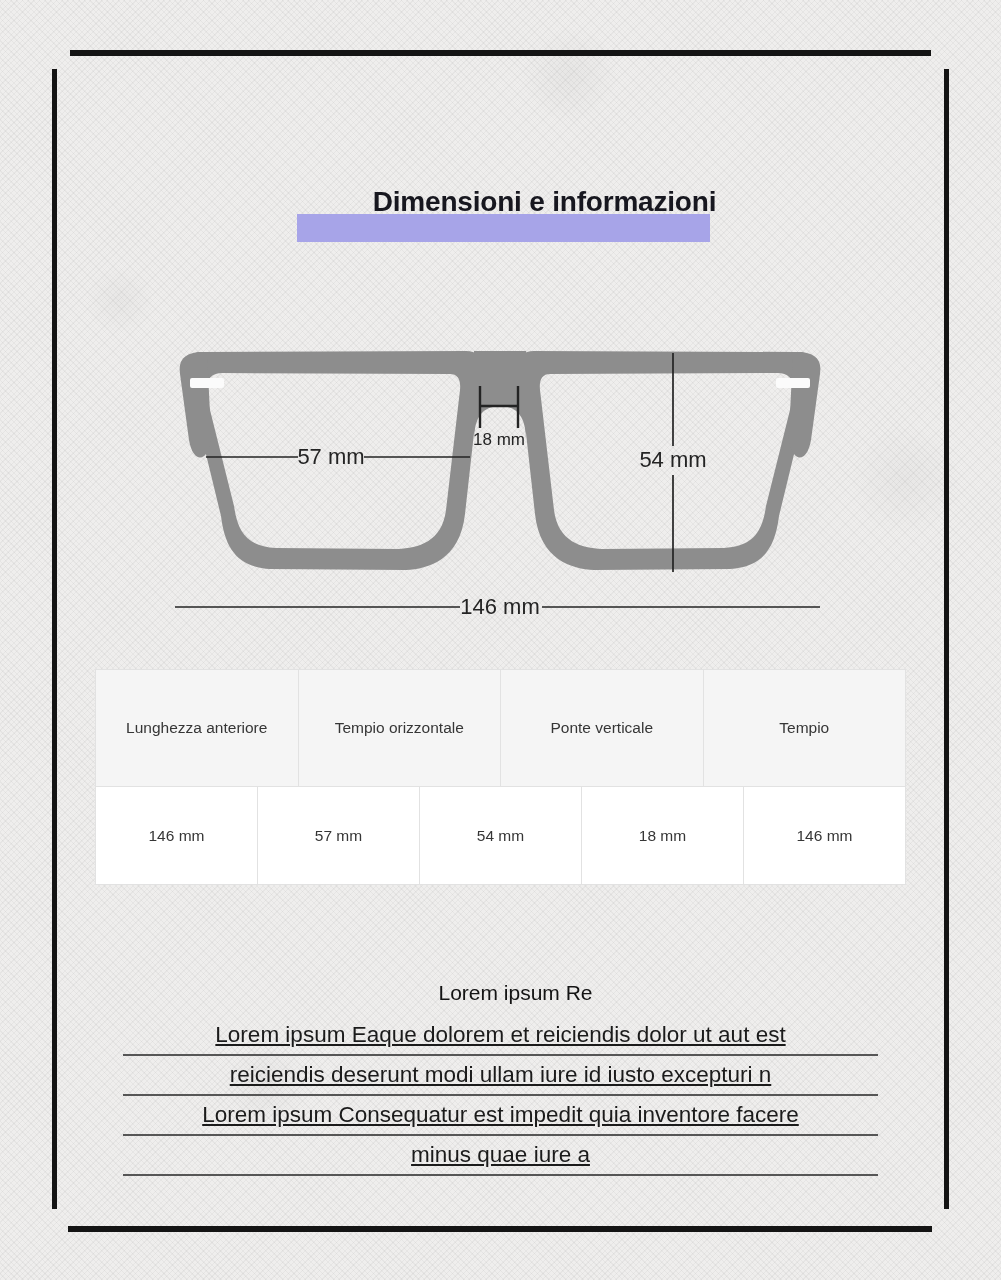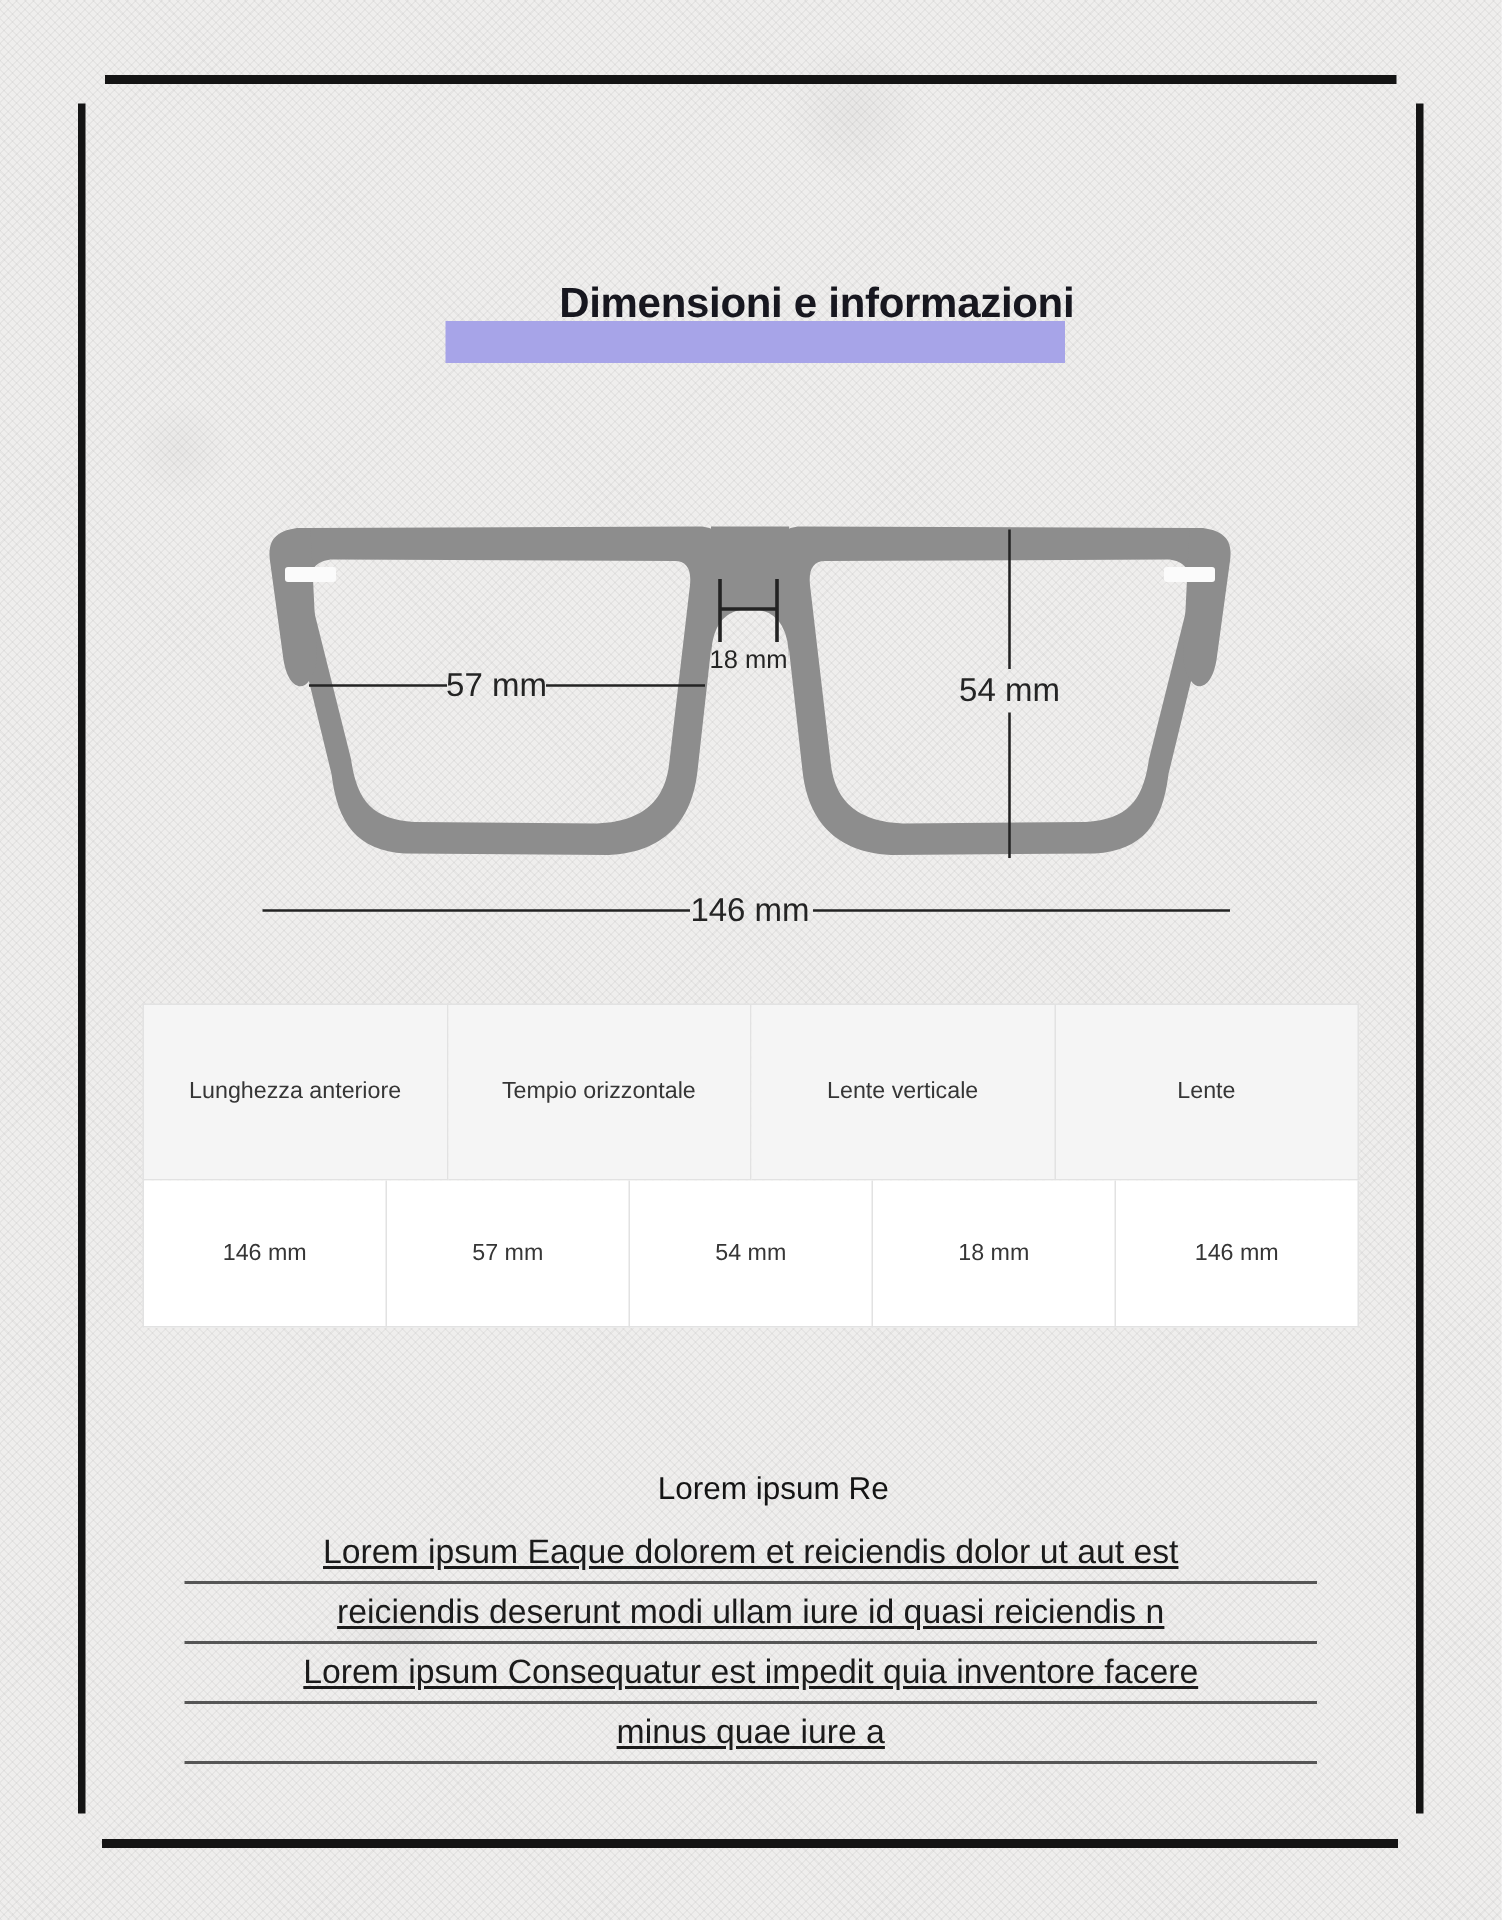--- a/index.html
+++ b/index.html
@@ -113,34 +113,34 @@
     <text x="161" y="122" text-anchor="middle" font-size="22">57 mm</text>
     <text x="329" y="103" text-anchor="middle" font-size="17">18 mm</text>
     <text x="503" y="125" text-anchor="middle" font-size="22">54 mm</text>
     <text x="330" y="272" text-anchor="middle" font-size="22">146 mm</text>
   </svg>
 
   <div class="spec-table">
     <div class="spec-row header">
       <div class="spec-cell">Lunghezza anteriore</div>
       <div class="spec-cell">Tempio orizzontale</div>
-      <div class="spec-cell">Lente verticale</div>
-      <div class="spec-cell">Lente</div>
+      <div class="spec-cell">Ponte verticale</div>
+      <div class="spec-cell">Tempio</div>
     </div>
     <div class="spec-row values">
       <div class="spec-cell">146 mm</div>
       <div class="spec-cell">57 mm</div>
       <div class="spec-cell">54 mm</div>
       <div class="spec-cell">18 mm</div>
       <div class="spec-cell">146 mm</div>
     </div>
   </div>
 
   <h2 class="desc-heading">Lorem ipsum Re</h2>
 
   <div class="desc-lines">
     <div class="desc-line">Lorem ipsum Eaque dolorem et reiciendis dolor ut aut est</div>
-    <div class="desc-line">reiciendis deserunt modi ullam iure id quasi reiciendis n</div>
+    <div class="desc-line">reiciendis deserunt modi ullam iure id iusto excepturi n</div>
     <div class="desc-line">Lorem ipsum Consequatur est impedit quia inventore facere</div>
     <div class="desc-line">minus quae iure a</div>
   </div>
 
 </div>
 
 </body></html>

